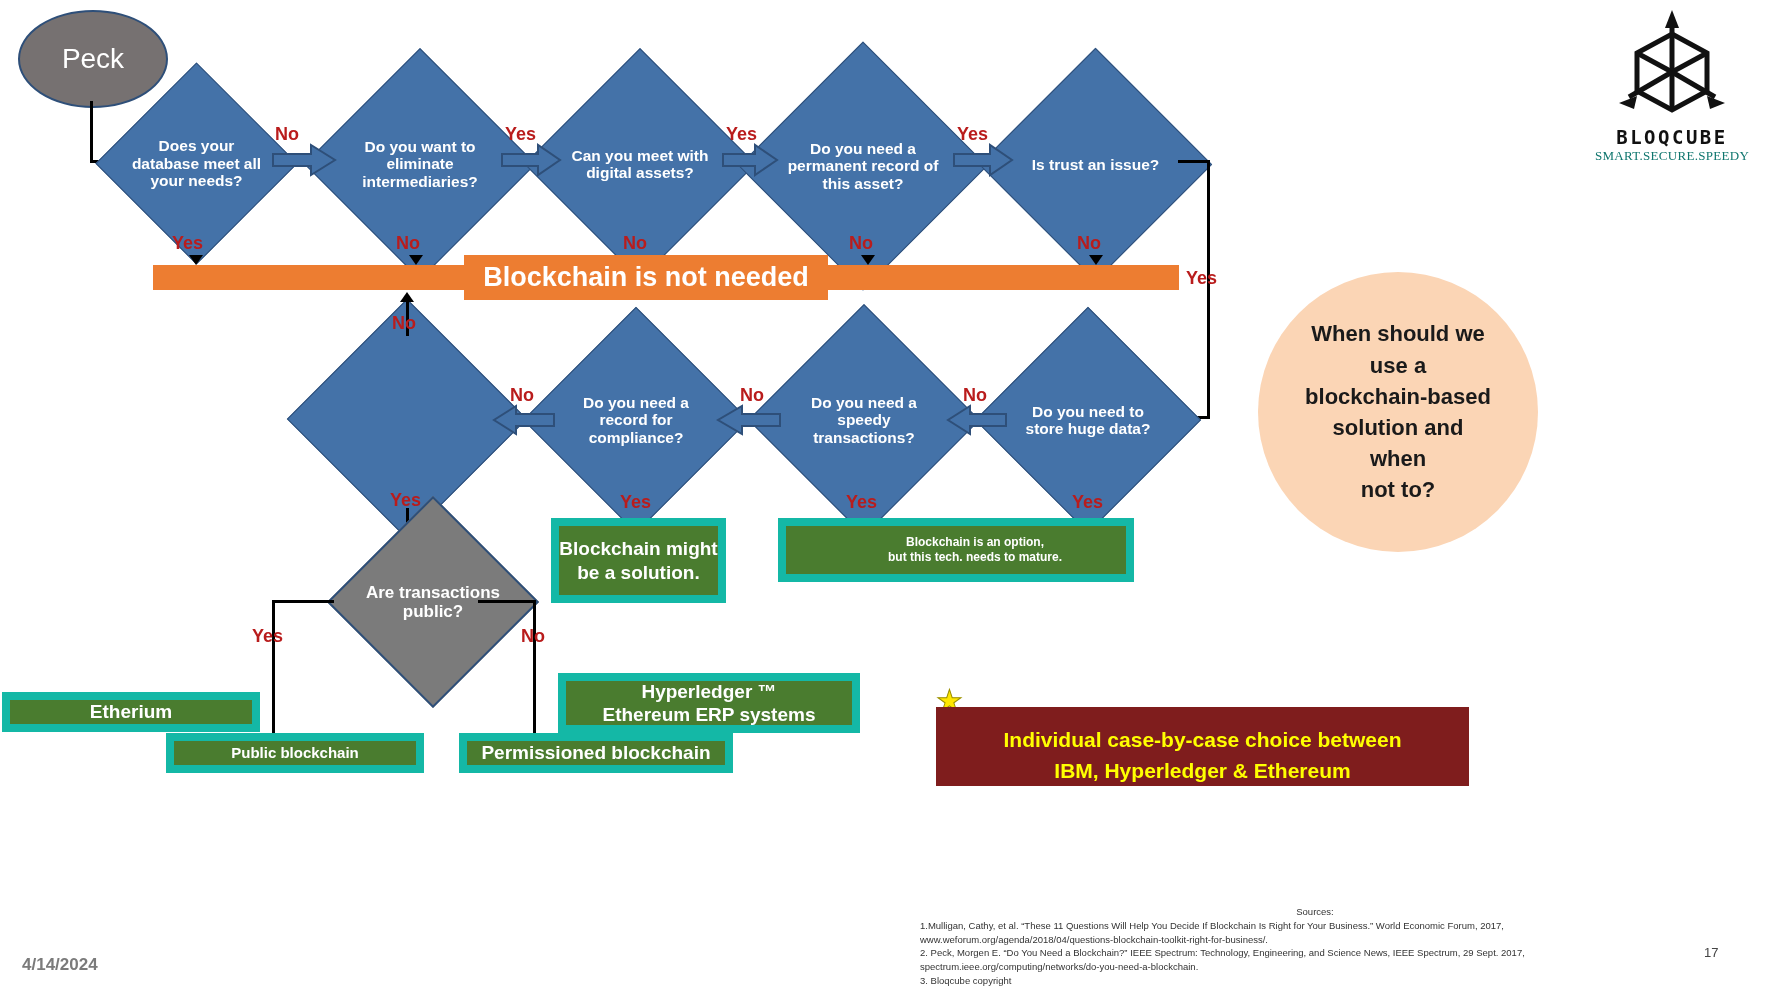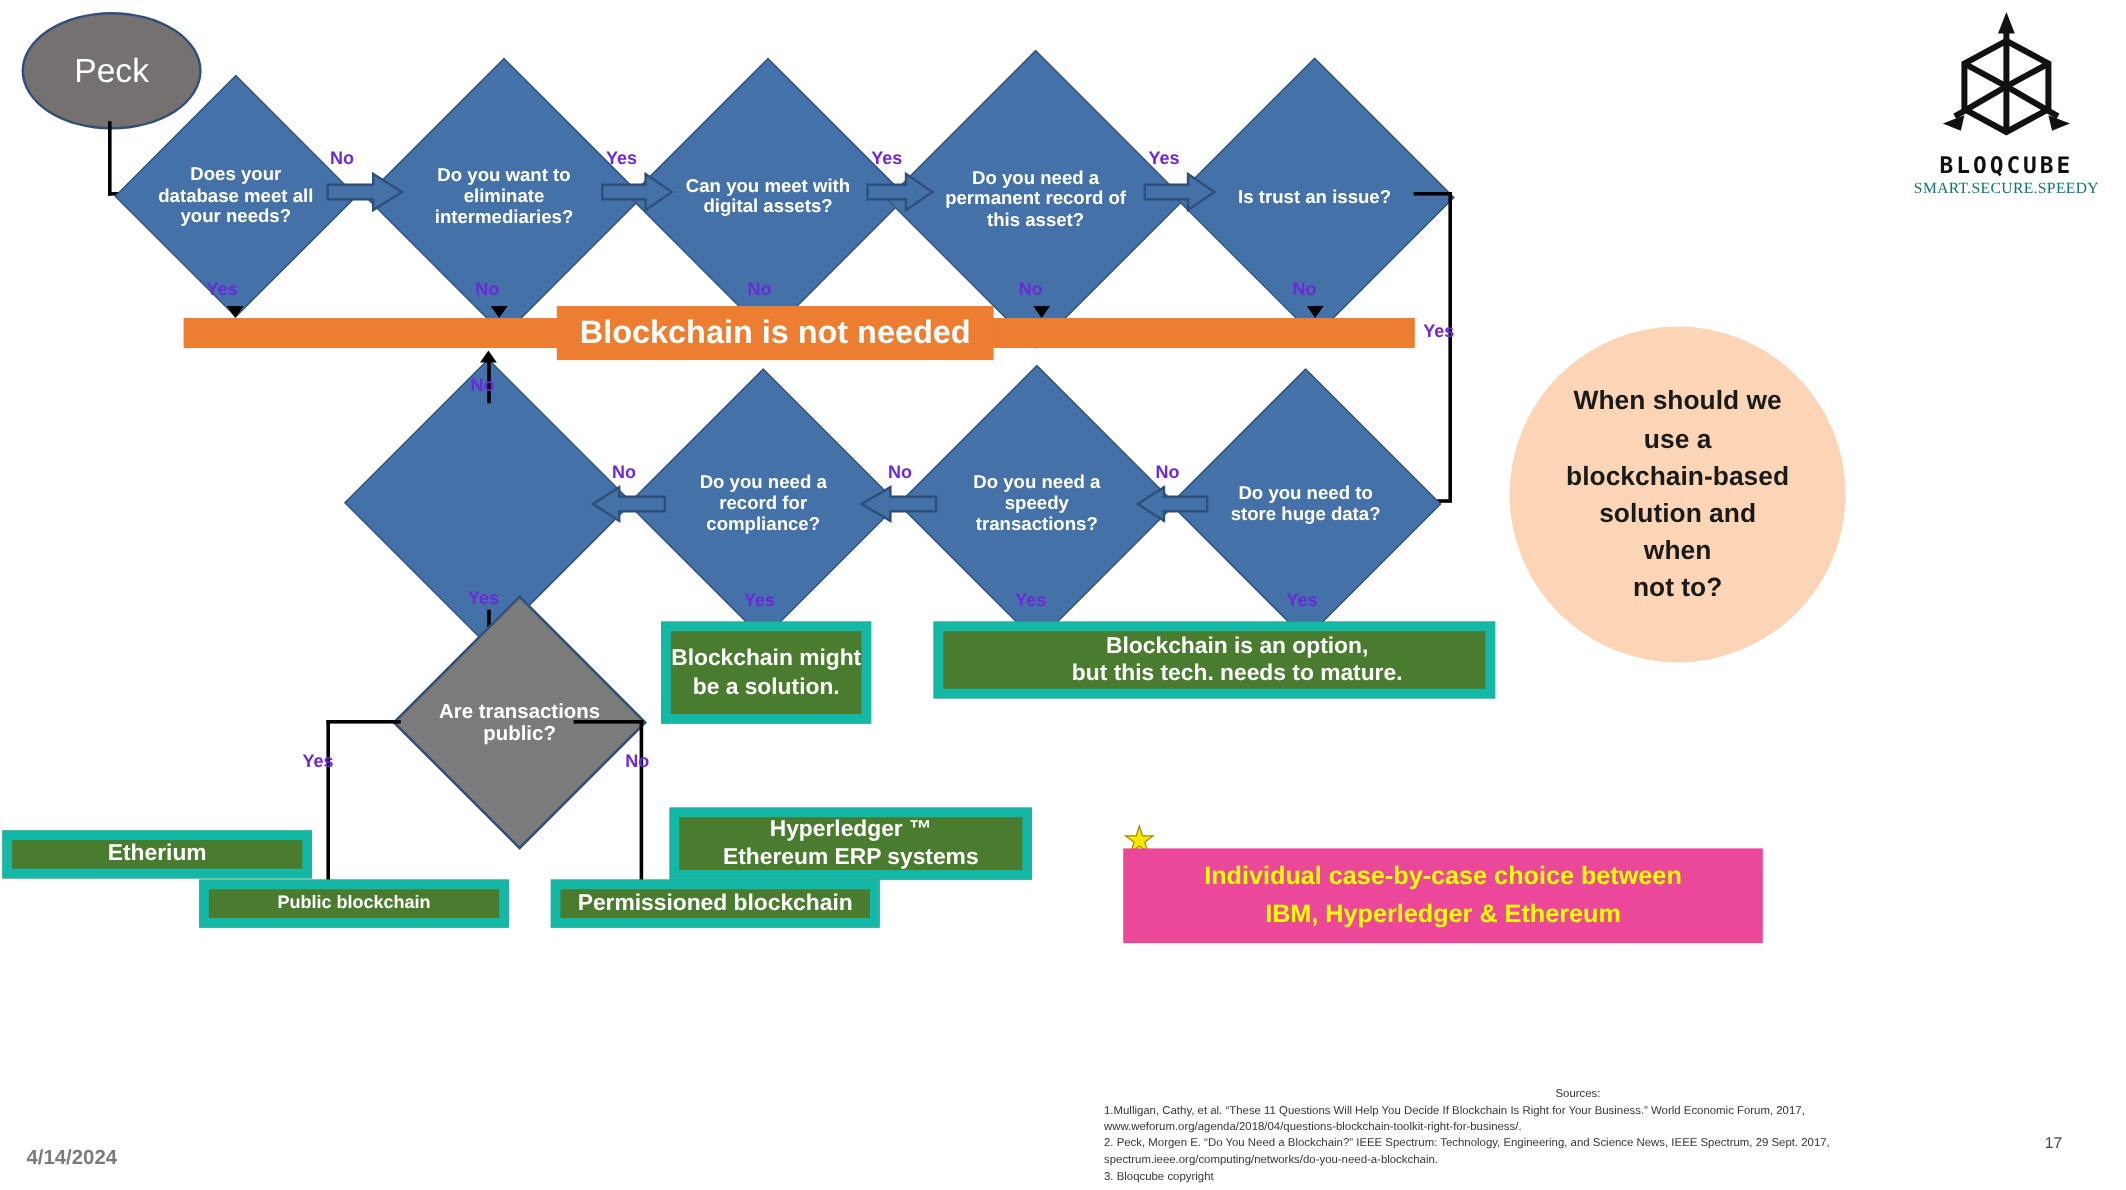--- a/index.html
+++ b/index.html
@@ -57,28 +57,28 @@
   .peach-circle{
     position:absolute;left:1258px;top:272px;width:280px;height:280px;
     background:#FBD5B5;border-radius:50%;
     display:flex;align-items:center;justify-content:center;
     text-align:center;color:#1a1a1a;font-weight:bold;font-size:22px;line-height:1.42;
   }
 
   
   .gray-callout{
     position:absolute;left:936px;top:707px;width:533px;height:79px;
-    background:#ec4899;
-    display:flex;align-items:center;justify-content:center;
+    background:#7f1d1d;
+    display:flex;align-items:flex-end;justify-content:center;
     text-align:center;color:#FFFF00;font-weight:bold;font-size:21px;line-height:1.45;
   }
 
   
   .edge-label{
-    position:absolute;font-weight:bold;color:#6d28d9;font-size:15px;white-space:nowrap;
+    position:absolute;font-weight:bold;color:#b91c1c;font-size:18px;white-space:nowrap;
   }
 
   
   .vline{position:absolute;background:#000;width:3px;}
   .hline{position:absolute;background:#000;height:3px;}
 
   .arrow-down{
     position:absolute;width:0;height:0;
     border-left:7px solid transparent;border-right:7px solid transparent;
     border-top:10px solid #000;
@@ -287,21 +287,21 @@
 <div class="edge-label" style="left:846px;top:492px;">Yes</div>
 <div class="edge-label" style="left:1072px;top:492px;">Yes</div>
 
 <div class="green-box" style="left:551px;top:518px;width:175px;height:85px;font-size:19px;">
   <span>
     <span>Blockchain might</span><br>
     <span>be a solution.</span>
   </span>
 </div>
 
-<div class="green-box" style="left:778px;top:518px;width:468px;height:64px;font-size:19px;padding-left:38px;">
+<div class="green-box" style="left:778px;top:518px;width:356px;height:64px;font-size:12px;padding-left:38px;">
   <span>
     <span>Blockchain is an option,</span><br>
     <span>but this tech. needs to mature.</span>
   </span>
 </div>
 
 <div class="vline abs" style="left:406px;top:508px;height:18px;"></div>
 <div class="diamond gray" style="left:331px;top:527px;width:150px;height:150px;font-size:17px;margin-left:27px;">
   <span class="dshape"></span>
   <span class="dtext">Are transactions public?</span>

